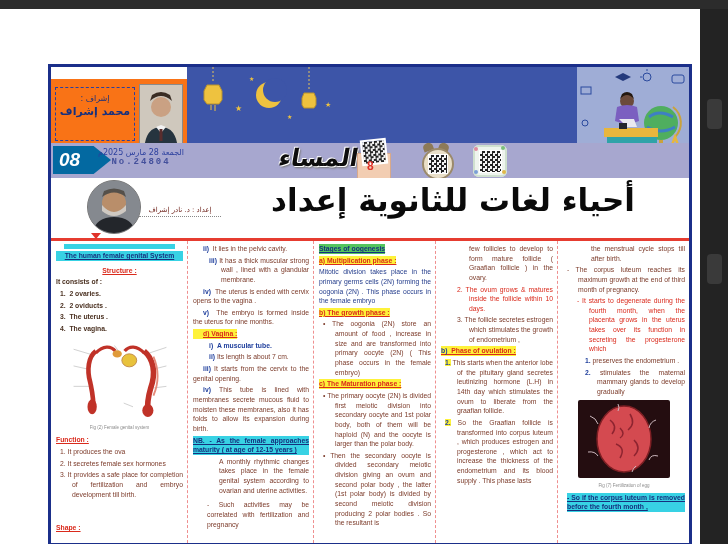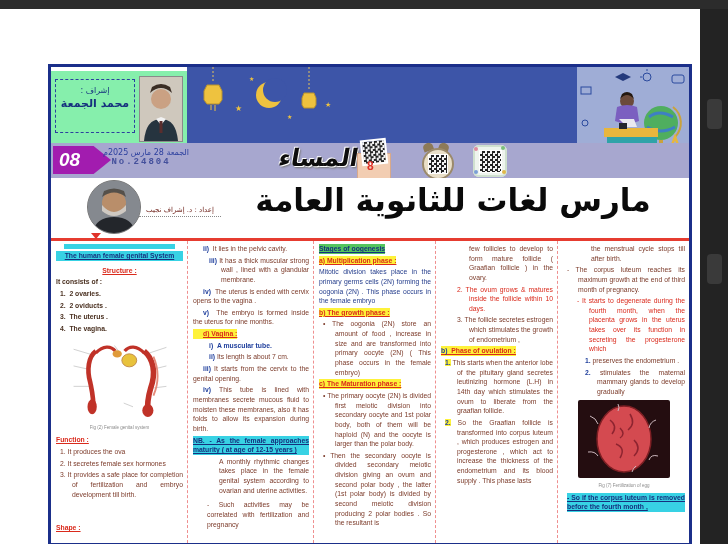--- a/index.html
+++ b/index.html
@@ -6,38 +6,38 @@
   body{width:728px;height:544px;overflow:hidden;background:#fff;font-family:"Liberation Sans","DejaVu Sans",sans-serif;}
   .screen{position:relative;width:728px;height:544px;background:#ffffff;overflow:hidden;}
   .topbar{position:absolute;left:0;top:0;width:728px;height:9px;background:#2c2c2c;}
   .rightpanel{position:absolute;left:700px;top:9px;width:28px;height:535px;background:#232323;}
   .rp-btn{position:absolute;left:7px;width:15px;height:30px;background:#3a3a3a;border-radius:4px;}
   
   .page{position:absolute;left:48px;top:64px;width:644px;height:482px;box-sizing:border-box;
         border:3px solid #1b2f8a;background:#fff;overflow:hidden;}
   
   .header{position:absolute;left:0;top:0;right:0;height:76px;}
-  .sup{position:absolute;left:0;top:4px;width:160px;height:76px;background:#86efac;}
+  .sup{position:absolute;left:0;top:12px;width:160px;height:76px;background:#f97316;}
   .supbox{position:absolute;left:4px;top:8px;width:80px;height:54px;border:1px dashed #2b3f9e;
           text-align:center;direction:rtl;color:#16307e;padding-top:6px;box-sizing:border-box;
           font-family:"DejaVu Sans",sans-serif;}
   .suplabel{font-size:8px;}
   .supname{font-size:11px;font-weight:bold;margin-top:2px;}
   .supphoto{position:absolute;left:88px;top:5px;width:42px;height:64px;border:1px solid #8a8a8a;background:#cfc8bd;}
   .banner{position:absolute;left:136px;top:0;right:112px;height:76px;background:#3d55a8;overflow:hidden;}
   .banner-title{position:absolute;left:64px;right:-4px;top:2px;text-align:center;color:#ffffff;
         font-size:46px;font-weight:bold;font-family:"DejaVu Sans",sans-serif;line-height:72px;direction:rtl;}
   .illu{position:absolute;right:0;top:0;width:112px;height:111px;}
   
   .strip{position:absolute;left:0;top:76px;right:0;height:35px;background:#a7a7cf;}
-  .pennant{position:absolute;left:2px;top:3px;width:58px;height:28px;background:#a21caf;
+  .pennant{position:absolute;left:2px;top:3px;width:58px;height:28px;background:#0369a1;
            clip-path:polygon(0 0,70% 0,100% 50%,70% 100%,0 100%);color:#fff;font-weight:bold;
            font-size:19px;line-height:28px;padding-left:6px;box-sizing:border-box;font-style:italic;}
   .dateblock{position:absolute;left:42px;top:5px;width:96px;text-align:center;color:#2b3f9e;}
-  .dateline{font-size:8px;direction:rtl;font-family:"DejaVu Sans",sans-serif;text-align:right;}
+  .dateline{font-size:8px;direction:rtl;font-family:"DejaVu Sans",sans-serif;}
   .noline{font-size:9px;letter-spacing:2px;color:#44509c;font-weight:bold;font-family:Liberation Mono, monospace;}
   .masaa{position:absolute;left:228px;top:1px;font-size:24px;font-weight:bold;color:#0d0d0d;
          font-family:"DejaVu Sans",sans-serif;transform:skewX(-10deg);
          text-shadow:1px 1px 0 #fff,-1px -1px 0 #fff,2px 2px 2px #777;}
   .qr{background:
       repeating-conic-gradient(#222 0% 25%, #f4f4f4 0% 50%) 0 0/5px 5px;
       border:2px solid #fff;}
   .qr-env{position:absolute;left:302px;top:-2px;width:40px;height:38px;}
   .qr-env .env{position:absolute;left:4px;top:12px;width:32px;height:24px;background:#f2cdb2;border:1px solid #d8a98a;}
   .qr-env .eight{position:absolute;left:14px;top:18px;color:#e0332a;font-weight:bold;font-size:12px;}
@@ -89,21 +89,21 @@
 
 <div class="screen">
   <div class="topbar"></div>
 
   <div class="page">
 
     <div class="header">
       <div class="sup">
         <div class="supbox">
           <div class="suplabel">إشراف :</div>
-          <div class="supname">محمد الجمعة</div>
+          <div class="supname">محمد إشراف</div>
         </div>
         <div class="supphoto">
           <svg width="42" height="64" viewBox="0 0 42 64">
             <rect width="42" height="64" fill="#cfc8bd"></rect>
             <circle cx="21" cy="22" r="10" fill="#caa183"></circle>
             <path d="M10 16 q11 -10 22 0 l-2 -6 q-9 -6 -18 0 z" fill="#3a2d24"></path>
             <path d="M4 64 q2 -22 17 -22 q15 0 17 22 z" fill="#26343f"></path>
             <path d="M16 42 l5 6 l5 -6 l-5 -2 z" fill="#f2f2f2"></path>
             <rect x="19.5" y="44" width="3" height="12" fill="#5a2d2d"></rect>
           </svg>
@@ -188,22 +188,22 @@
       <div class="tphoto">
         <svg width="52" height="52" viewBox="0 0 52 52">
           <rect width="52" height="52" fill="#85898f"></rect>
           <circle cx="26" cy="22" r="12" fill="#b98e6a"></circle>
           <path d="M14 24 q12 14 24 0 v6 q-12 10 -24 0 z" fill="#cfc9c2"></path>
           <path d="M14 16 q12 -9 24 0 l-2 -6 q-10 -5 -20 0 z" fill="#55504a"></path>
           <path d="M4 52 q4 -16 22 -16 q18 0 22 16 z" fill="#23262b"></path>
         </svg>
       </div>
       <div class="tpointer"></div>
-      <div class="prepared">إعداد : د. إشراف نجيب</div>
-      <div class="main-title">مارس لغات للثانوية العامة</div>
+      <div class="prepared">إعداد : د. نادر إشراف</div>
+      <div class="main-title">أحياء لغات للثانوية إعداد</div>
     </div>
 
     <div class="content">
       <div class="col col1">
           <div>
             <p class="blk cyanbar"></p>
             <p class="blk hl-c ctr">The human female genital System</p>
             <p class="blk c-red bold u ctr mt">Structure :</p>
             <p class="blk c-dark">It consists of :</p>
             <p class="blk c-dark lB ml2">1.&nbsp;&nbsp;2 ovaries.</p>

